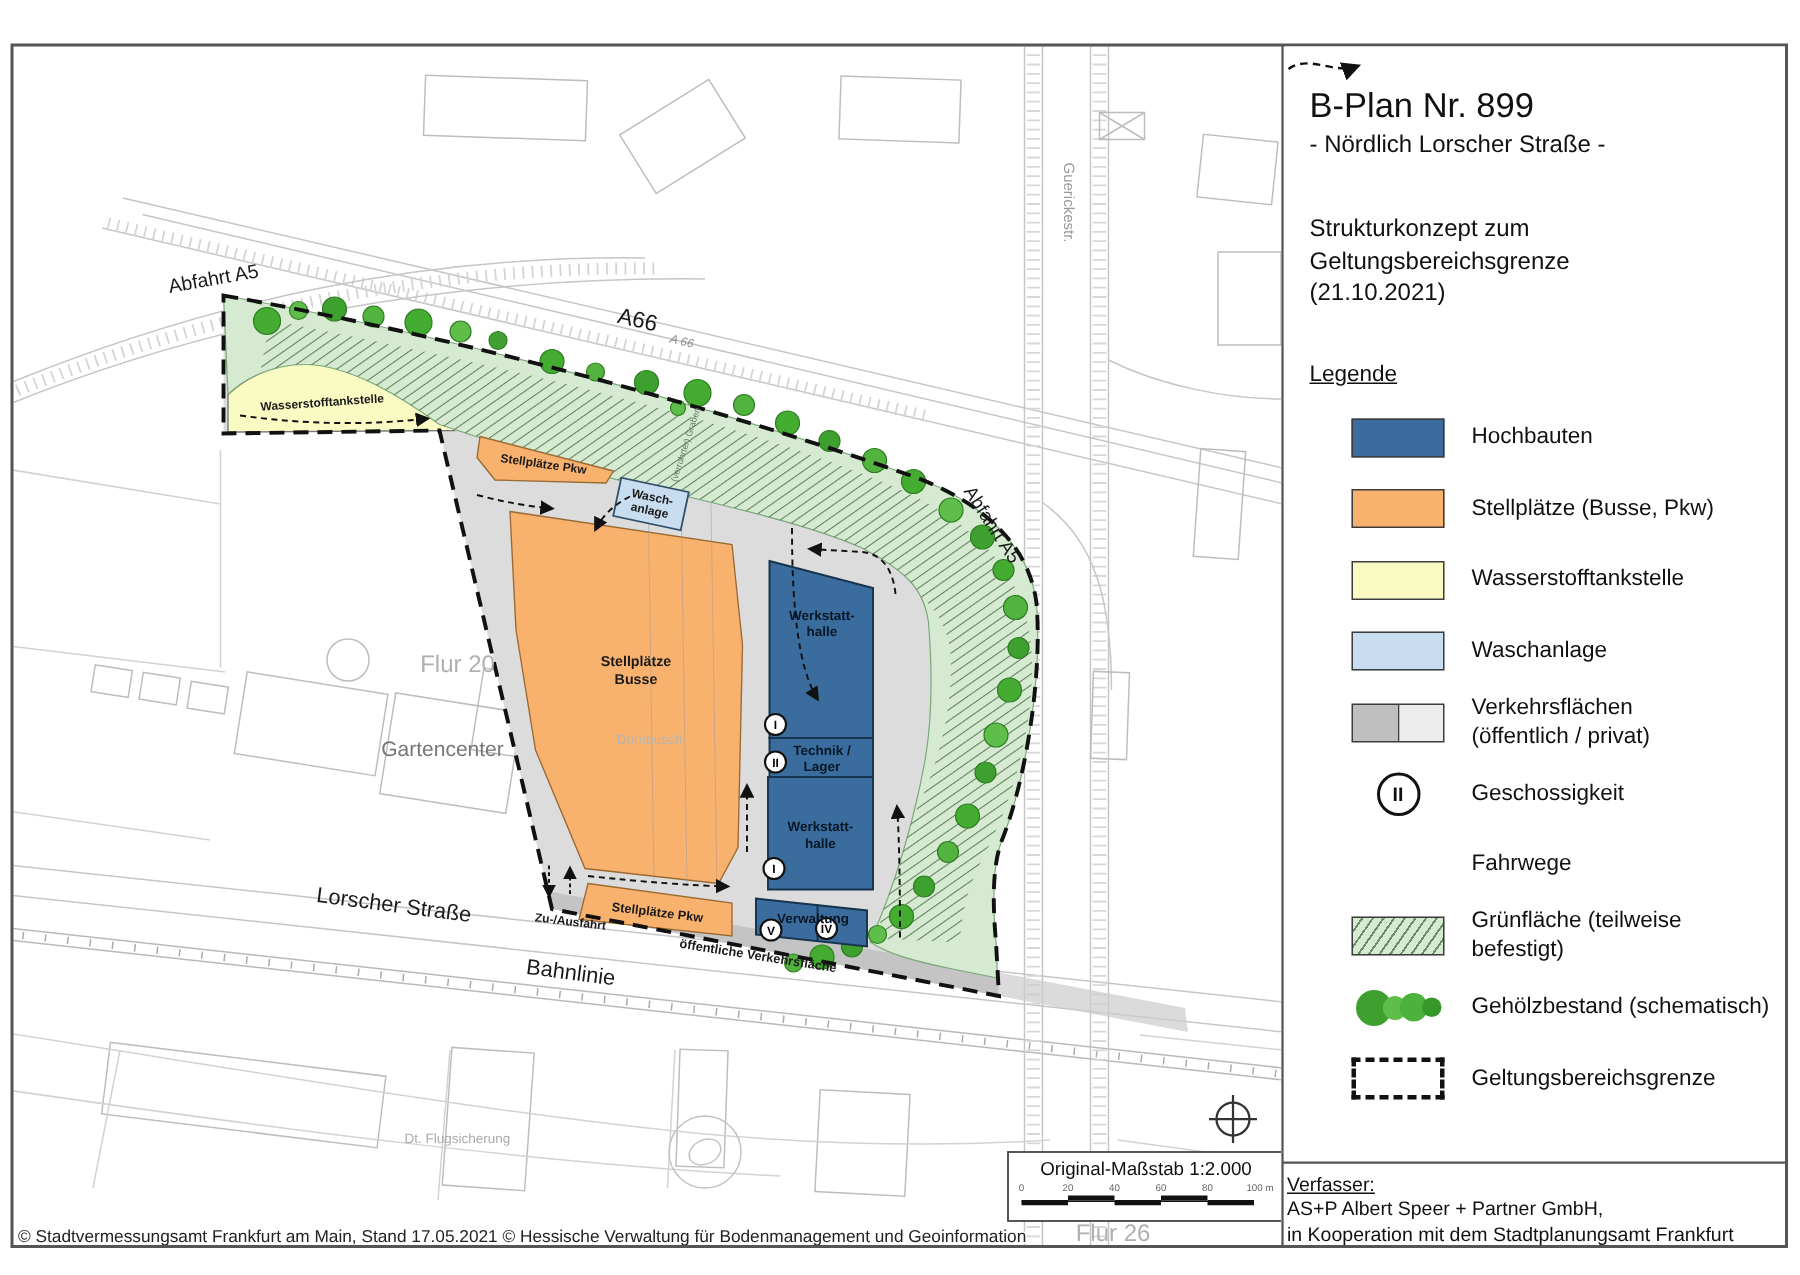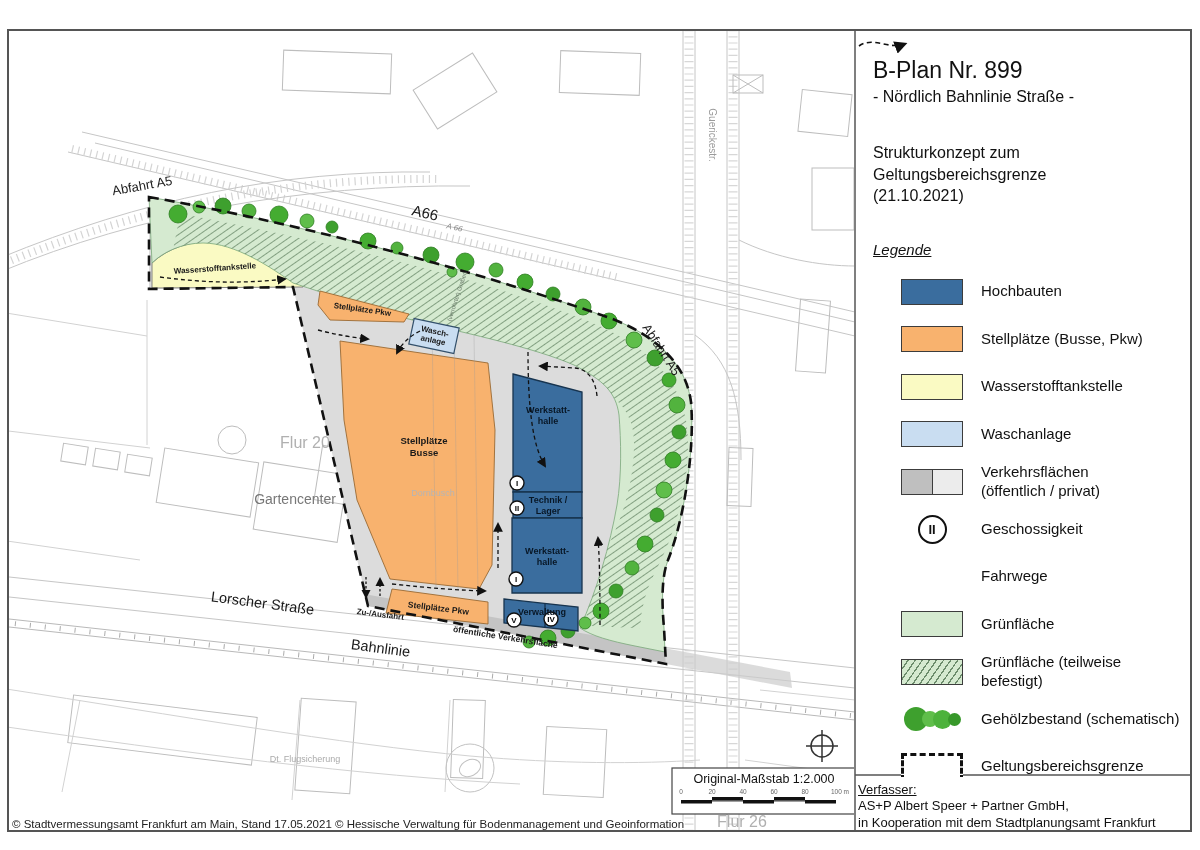--- a/index.html
+++ b/index.html
@@ -8,21 +8,21 @@
   .canvas svg{position:absolute;left:0;top:0;}
   svg text{font-family:"Liberation Sans",sans-serif;}
   .b{font-weight:bold;}
 
   
   .panel{position:absolute;left:857px;top:31px;width:333px;height:743px;background:#fff;
          box-sizing:border-box;padding:26px 10px 0 16px;}
   .ptitle{font-size:23px;color:#111;}
   .psub{font-size:16px;margin-top:4px;}
   .pconcept{font-size:16px;line-height:1.35;margin-top:36px;}
-  .plegend-h{font-size:15px;text-decoration:underline;margin-top:34px;font-style:italic;}
+  .plegend-h{font-size:15px;text-decoration:underline;margin-top:34px;}
   .llist{margin-top:10px;}
   .lrow{display:flex;align-items:center;height:47.5px;padding-left:28px;}
   .swcol{flex:0 0 62px;width:62px;display:flex;justify-content:center;align-items:center;}
   .sw{display:block;width:62px;height:26px;border:1.5px solid #3c3c3c;box-sizing:border-box;background:#fff;}
   .ltext{margin-left:18px;font-size:15px;line-height:1.25;}
   .sw.split{display:flex;padding:0;}
   .sw.split .half{flex:1;height:100%;}
   .sw.split .half.l{background:#BFBFBF;border-right:1.5px solid #3c3c3c;}
   .sw.split .half.r{background:#ECECEC;}
   .gcircle{width:25px;height:25px;border:2.2px solid #111;border-radius:50%;display:flex;
@@ -301,21 +301,21 @@
 
   <g fill="none" stroke="#555">
     <rect x="8" y="30" width="1183" height="801" stroke-width="2"></rect>
     <line x1="855" y1="30" x2="855" y2="831" stroke-width="1.5"></line>
     <line x1="855" y1="775" x2="1191" y2="775" stroke-width="1.5"></line>
   </g>
 </svg>
 
 <div class="panel">
   <div class="ptitle">B-Plan Nr. 899</div>
-  <div class="psub">- Nördlich Bahnlinie Straße -</div>
+  <div class="psub">- Nördlich Lorscher Straße -</div>
   <div class="pconcept">
     <div>Strukturkonzept zum</div>
     <div>Geltungsbereichsgrenze</div>
     <div>(21.10.2021)</div>
   </div>
   <div class="plegend-h">Legende</div>
 
   <div class="llist">
     <div class="lrow">
       <span class="swcol">
@@ -365,26 +365,20 @@
                   <path d="M0,0 L10,5 L0,10 Z" fill="#111"></path>
                 </marker>
               </defs>
           <path d="M2,15 C16,5 32,19 48,13" fill="none" stroke="#111" stroke-width="1.6" stroke-dasharray="5 3.5" marker-end="url(#lah)"></path>
         </svg>
       </span>
       <span class="ltext">Fahrwege</span>
     </div>
     <div class="lrow">
       <span class="swcol">
-            <span class="sw" style="background:#D5EAD0"></span>
-          </span>
-      <span class="ltext">Grünfläche</span>
-    </div>
-    <div class="lrow">
-      <span class="swcol">
             <span class="sw hatch"></span>
           </span>
       <span class="ltext">Grünfläche (teilweise befestigt)</span>
     </div>
     <div class="lrow">
       <span class="swcol trees-swatch">
             <i class="t1"></i>
             <i class="t2"></i>
             <i class="t3"></i>
             <i class="t4"></i>

